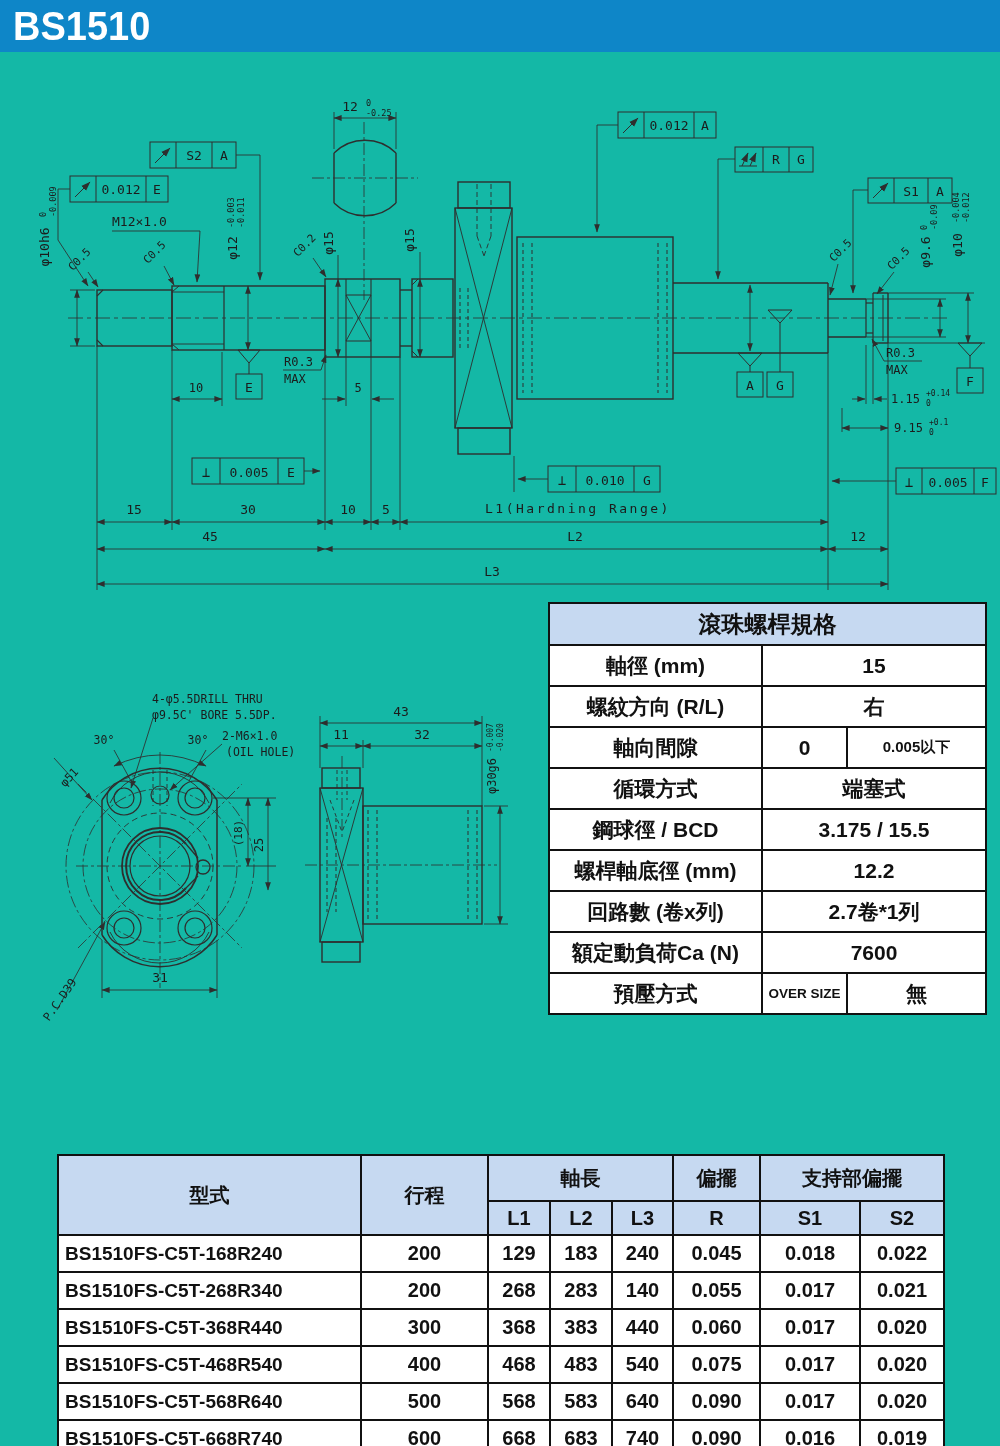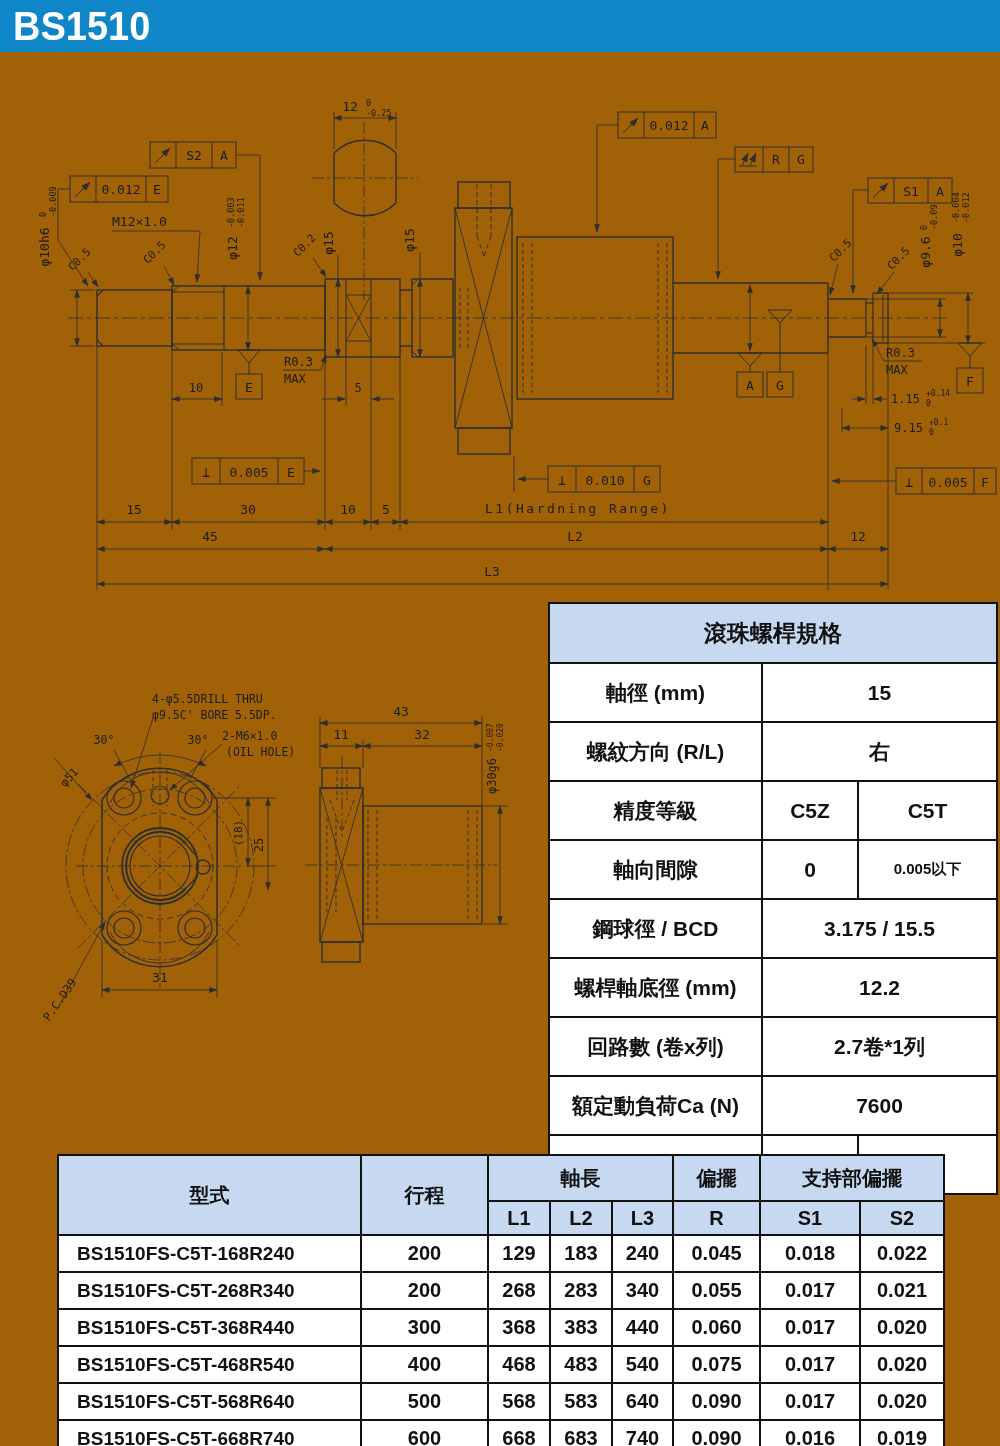--- a/index.html
+++ b/index.html
@@ -1,39 +1,39 @@
 <!DOCTYPE html>
 <html><head>
 <meta charset="utf-8">
 <style>
   html,body{margin:0;padding:0;background:#fff}
-  .page{position:relative;width:1000px;height:1446px;background:#a16207;overflow:hidden;
+  .page{position:relative;width:1000px;height:1446px;background:#14b8a6;overflow:hidden;
         font-family:"Liberation Sans","DejaVu Sans",sans-serif;color:#111}
   .titlebar{position:absolute;left:0;top:0;width:1000px;height:52px;background:#0e86c8;
             display:flex;align-items:center}
   .titlebar .t{color:#fff;font-size:38px;font-weight:800;margin-left:13px;letter-spacing:0;
                transform:scaleY(1.06);font-family:"Liberation Sans",sans-serif}
   svg.drawing{position:absolute;left:0;top:0}
   svg.drawing text{font-family:"DejaVu Sans Mono","Liberation Mono",monospace;fill:#1c1c1c}
 
   table.spec{position:absolute;left:548px;top:602px;border-collapse:collapse;table-layout:fixed;
              background:#fff;border:1px solid #111}
   table.spec td{border:2px solid #111;text-align:center;vertical-align:middle;font-weight:700;
-                padding:11px;height:35px;font-size:21px;white-space:nowrap;overflow:hidden}
+                padding:2px;height:35px;font-size:21px;white-space:nowrap;overflow:hidden}
   table.spec td.title{background:#c6d9f1;font-size:23px;height:36px}
   .fs15{font-size:15px!important}
   .fs13{font-size:13.5px!important}
 
   table.models{position:absolute;left:57px;top:1154px;border-collapse:collapse;table-layout:fixed;
                background:#fff;border:1px solid #111}
   table.models th,table.models td{border:2px solid #111;font-weight:700;text-align:center;
                vertical-align:middle;padding:0;white-space:nowrap;overflow:hidden}
   table.models th{background:#c6d9f1;font-size:20px}
   table.models td{font-size:20px;height:35px}
-  table.models td.model{text-align:left;padding-left:18px;font-size:19px}
+  table.models td.model{text-align:left;padding-left:6px;font-size:19px}
 </style>
 </head>
 <body>
 
 <div class="page">
 
   <div class="titlebar">
     <span class="t">BS1510</span>
   </div>
 
@@ -519,28 +519,27 @@
         </tr>
     <tr>
           <td>軸徑 (mm)</td>
         <td colspan="2">15</td>
         </tr>
     <tr>
           <td>螺紋方向 (R/L)</td>
         <td colspan="2">右</td>
         </tr>
     <tr>
-          <td>精度等級</td>
-        <td>C5Z</td>
-        <td>C5T</td>
-        </tr>
-    <tr>
           <td>軸向間隙</td>
         <td>0</td>
         <td class="fs15">0.005以下</td>
+        </tr>
+    <tr>
+          <td>循環方式</td>
+        <td colspan="2">端塞式</td>
         </tr>
     <tr>
           <td>鋼球徑 / BCD</td>
         <td colspan="2">3.175 / 15.5</td>
         </tr>
     <tr>
           <td>螺桿軸底徑 (mm)</td>
         <td colspan="2">12.2</td>
         </tr>
     <tr>
@@ -594,21 +593,21 @@
       <td>240</td>
       <td>0.045</td>
       <td>0.018</td>
       <td>0.022</td>
     </tr>
     <tr>
       <td class="model">BS1510FS-C5T-268R340</td>
       <td>200</td>
       <td>268</td>
       <td>283</td>
-      <td>340</td>
+      <td>140</td>
       <td>0.055</td>
       <td>0.017</td>
       <td>0.021</td>
     </tr>
     <tr>
       <td class="model">BS1510FS-C5T-368R440</td>
       <td>300</td>
       <td>368</td>
       <td>383</td>
       <td>440</td>

